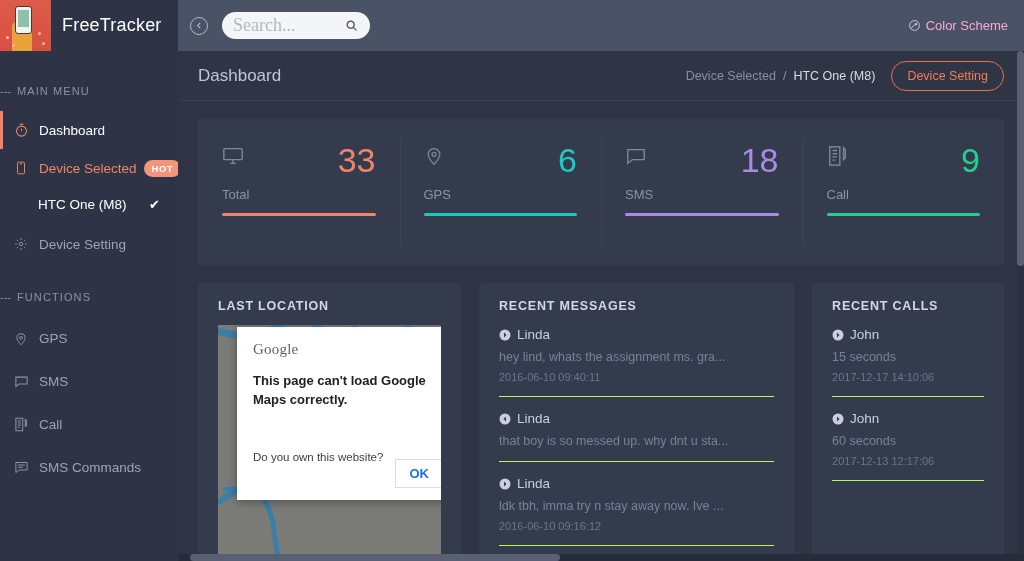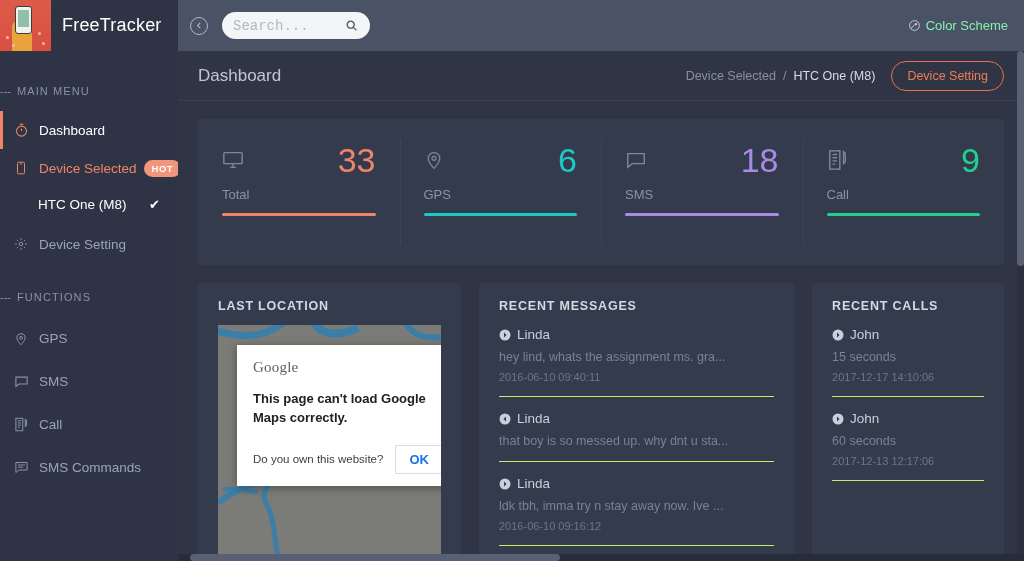--- a/index.html
+++ b/index.html
@@ -101,28 +101,28 @@
     width:18px;height:18px;border-radius:50%;border:1.4px solid #aeb6c4;
     display:flex;align-items:center;justify-content:center;color:#aeb6c4;
     font-size:10px; cursor:pointer; flex:0 0 18px;
   }
   .search-wrap{
     margin-left:14px; background:#f4f5f7; border-radius:16px;
     height:27px; width:148px; display:flex; align-items:center;
     padding: 0 11px; position:relative;
   }
   .search-input{
-    border:none; outline:none; background:transparent; font-size:14px;
-    color:#4a5266; width:100%; font-family:Liberation Mono, monospace;
+    border:none; outline:none; background:transparent; font-size:18px;
+    color:#4a5266; width:100%; font-family:Liberation Serif, serif;
   }
   .search-input::placeholder{ color:#b2b8c4; }
   .search-icon{ color:#4a5266; flex:0 0 14px; display:flex; }
   .topbar-spacer{ flex:1 1 auto; }
   .color-scheme{
-    color:#86efac; font-size:13px; display:flex; align-items:center; cursor:pointer;
+    color:#f9a8d4; font-size:13px; display:flex; align-items:center; cursor:pointer;
   }
   .color-scheme .cs-ico{ margin-right:5px; display:flex; }
 
   .pagehead {
     height:50px; display:flex; align-items:center;
     padding: 0 20px 0 20px; border-bottom:1px solid #383f52;
     position:relative;
   }
   .page-title{ color:#bfc6d4; font-size:17px; }
   .pagehead-right{ margin-left:auto; display:flex; align-items:center; }
@@ -141,21 +141,21 @@
     background:#343b4d; border-radius:3px; height:146px;
     display:flex; align-items:stretch;
   }
   .stat{
     flex:1 1 25%; padding: 26px 24px 0 24px; position:relative;
   }
   .stat + .stat:before{
     content:""; position:absolute; left:0; top:20px; bottom:20px; width:1px;
     background:#3d4457;
   }
-  .stat-row{ display:flex; align-items:flex-end; justify-content:space-between; }
+  .stat-row{ display:flex; align-items:flex-start; justify-content:space-between; }
   .stat-ico{ color:#7f8799; display:block; }
   .stat-num{ font-size:34px; line-height:30px; font-weight:400; }
   .stat-label{ color:#8a93a5; font-size:13px; margin-top:12px; }
   .stat-bar{ height:3px; border-radius:2px; margin-top:11px; }
 
   .panels{ display:flex; gap:18px; margin-top:18px; }
   .panel{
     background:#343b4d; border-radius:3px; padding:16px 20px 0 20px;
     min-height:280px;
   }
@@ -165,31 +165,31 @@
   .panel-title{
     color:#d4d9e3; font-size:12.5px; font-weight:700; letter-spacing:.8px;
   }
 
   .map-box{
     margin-top:12px; height:240px; background:#7b7b78; position:relative; overflow:hidden;
   }
   .map-box svg{ position:absolute; left:0; top:0; }
 
   .gmaps-dialog{
-    position:absolute; left:19px; top:20px; width:221px;
+    position:absolute; left:19px; top:2px; width:221px;
     background:#fff; box-shadow:0 2px 9px rgba(0,0,0,.35); padding:14px 14px 12px 16px;
     z-index:5;
   }
   .gmaps-logo{ font-size:15px; color:#5f6368; font-family:"Liberation Serif", serif; letter-spacing:.2px;}
   .gmaps-msg{ margin-top:14px; color:#202124; font-size:13px; font-weight:700; line-height:1.45; }
   .gmaps-foot{ margin-top:17px; display:flex; align-items:center; justify-content:space-between;}
   .gmaps-q{ color:#3c4043; font-size:11.5px; }
   .gmaps-ok{
     border:1px solid #dcdcdc; background:#fff; color:#1a73e8; font-size:13px;
-    font-weight:700; padding:6px 14px; cursor:pointer; font-family:"Liberation Sans", sans-serif;
+    font-weight:700; padding:6px 14px; cursor:pointer; font-family:"Liberation Sans", sans-serif;margin-top:32px;
   }
 
   .list-item{ padding:14px 0 13px 0; border-bottom:1px solid #bef264; }
   .list-item:first-of-type{ padding-top:16px; }
   .li-head{ display:flex; align-items:center; }
   .dir-ico{ margin-right:6px; display:flex; }
   .li-name{ color:#c9cfdb; font-size:13.5px; }
   .li-sub{ color:#79819a; font-size:12.5px; margin-top:8px; }
   .li-time{ color:#6d7589; font-size:11px; margin-top:7px; }
 

